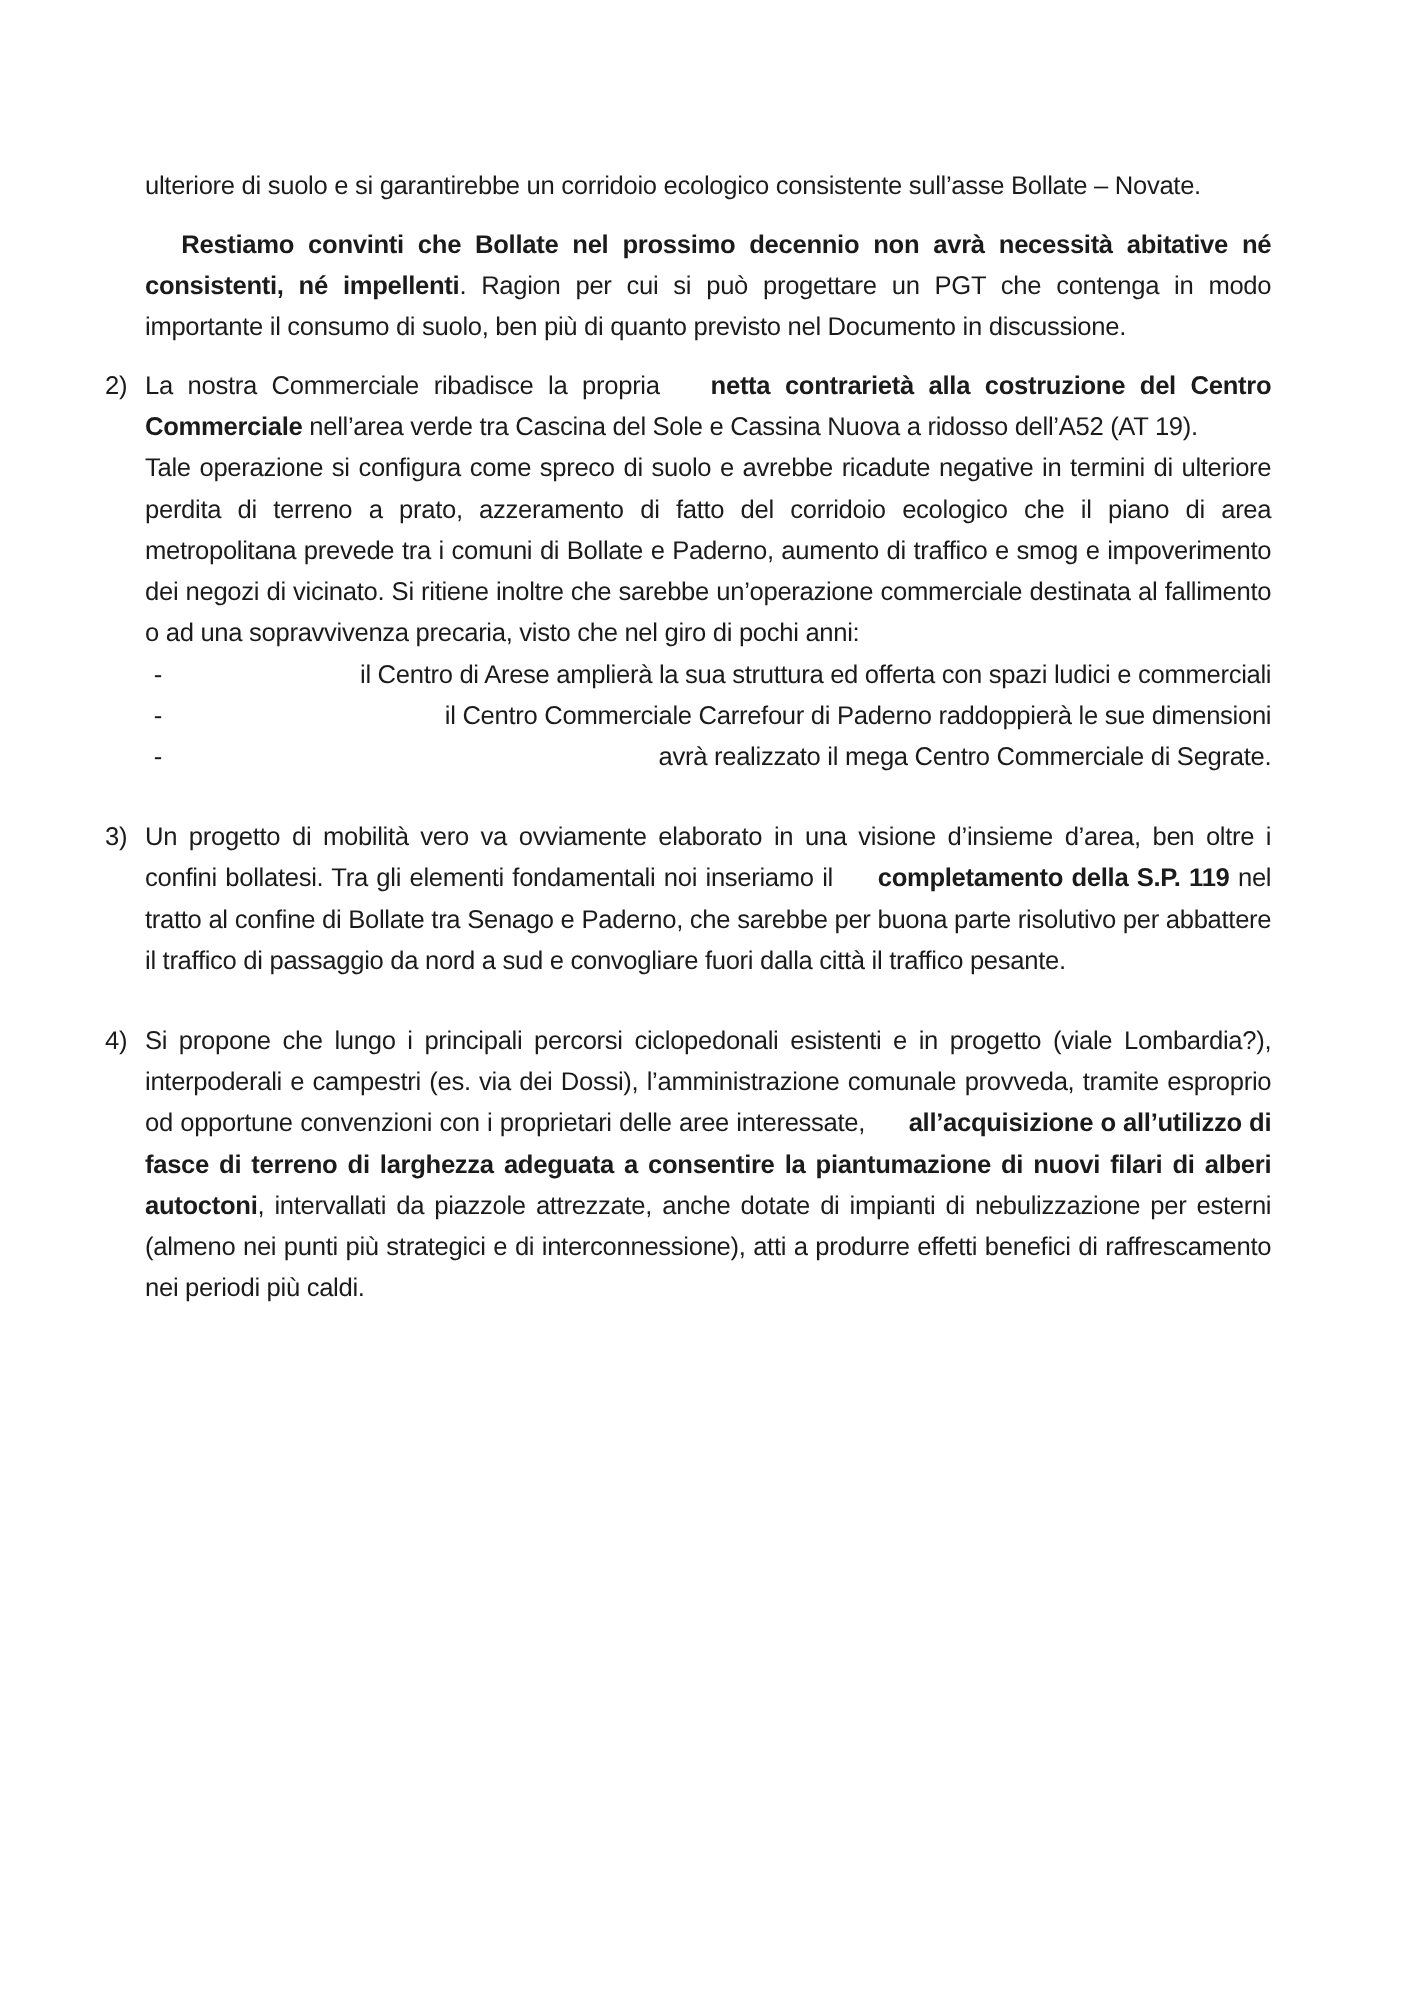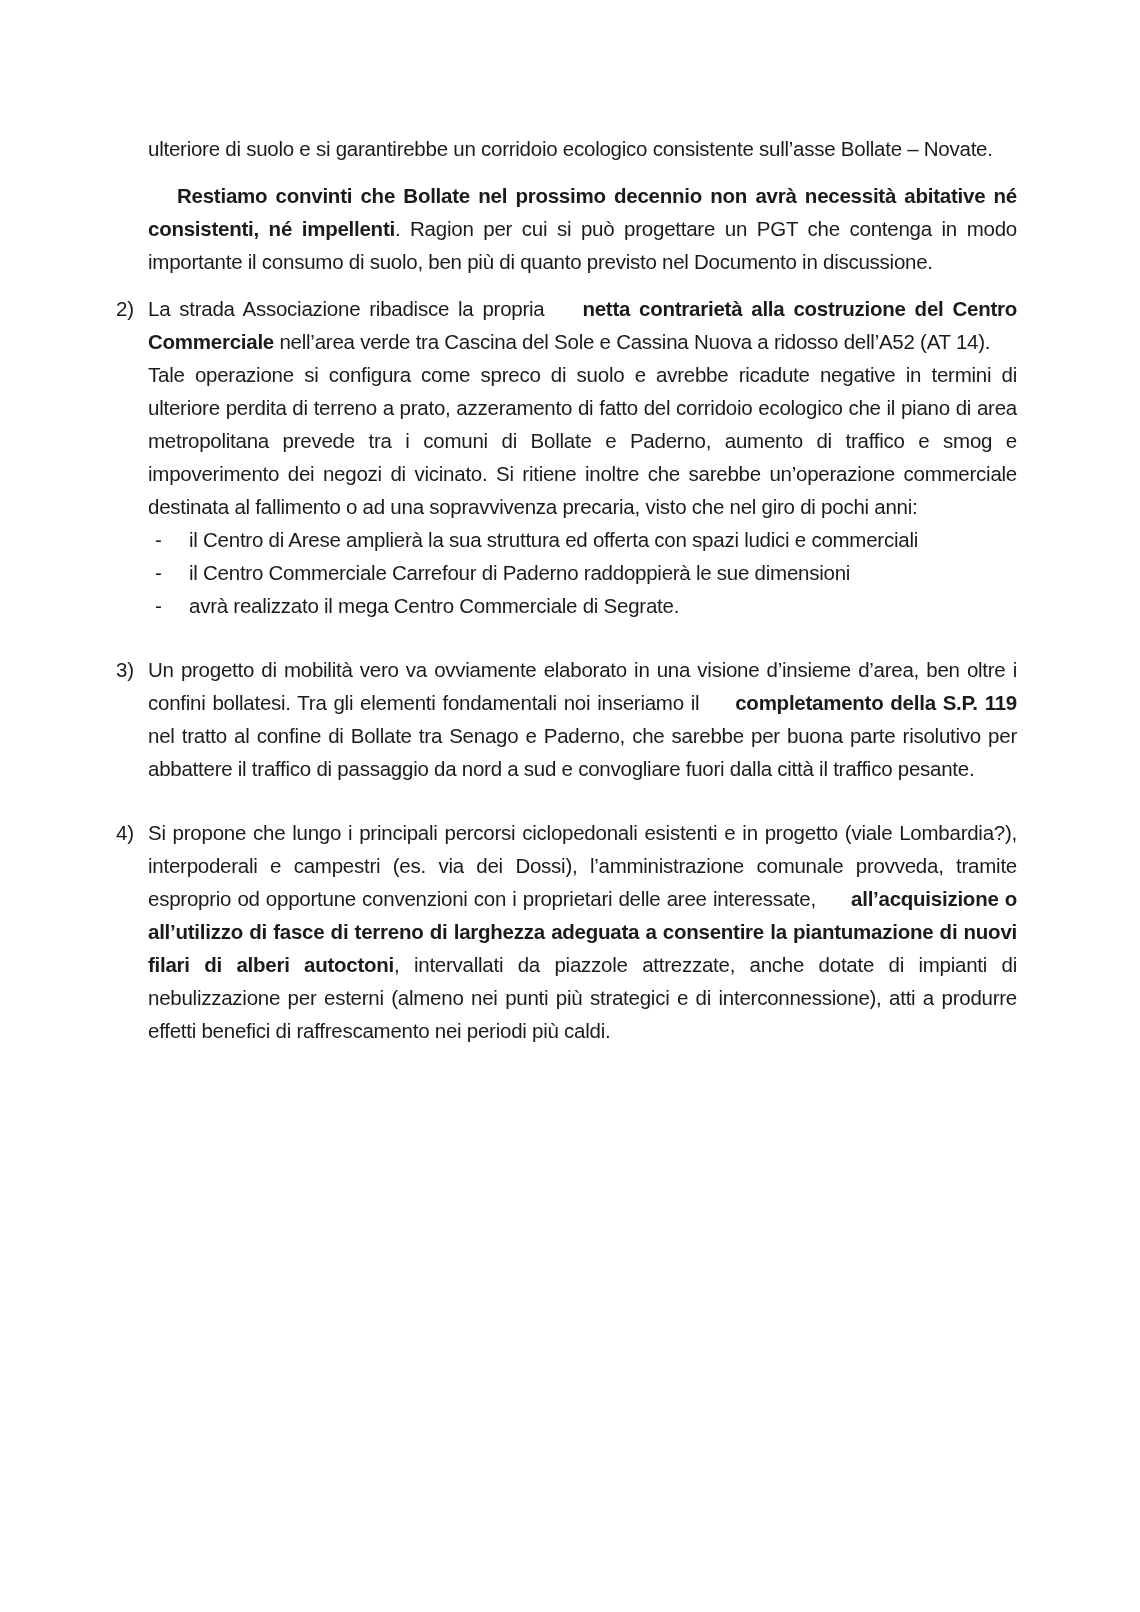--- a/index.html
+++ b/index.html
@@ -8,21 +8,21 @@
     background: #ffffff;
   }
   body {
     width: 1140px;
     height: 1612px;
     font-family: "Liberation Sans", sans-serif;
     color: #1b1b1b;
     overflow: hidden;
   }
   .doc {
-    padding: 132px 123px 0 116px;
+    padding: 132px 123px 0 84px;
     font-size: 20.5px;
     line-height: 33px;
     letter-spacing: -0.25px;
   }
   .para {
     margin: 0;
     text-align: justify;
   }
   .indented {
     margin-left: 32px;
@@ -51,37 +51,37 @@
   }
   .bullet .dash {
     flex: 0 0 41px;
     width: 41px;
     box-sizing: border-box;
     padding-left: 7px;
   }
   .bullet p {
     flex: 1 1 auto;
     margin: 0;
-    text-align: left;
+    text-align: right;
   }
   strong { font-weight: 700; margin-left: 29px; }
 </style>
 </head>
 <body>
 
 <main class="doc">
 
   <p class="para indented"><span>ulteriore di suolo e si garantirebbe un corridoio ecologico consistente sull’asse Bollate – Novate.</span></p>
 
   <p class="para indented gap-sm"><strong>Restiamo convinti che Bollate nel prossimo decennio non avrà necessità abitative né consistenti, né impellenti</strong><span>. Ragion per cui si può progettare un PGT che contenga in modo importante il consumo di suolo, ben più di quanto previsto nel Documento in discussione.</span></p>
 
   <section class="item gap-sm">
     <span class="num">2)</span>
     <div class="item-body">
-      <p><span>La strada Associazione ribadisce la propria </span><strong>netta contrarietà alla costruzione del Centro Commerciale</strong><span> nell’area verde tra Cascina del Sole e Cassina Nuova a ridosso dell’A52 (AT 14).</span></p>
+      <p><span>La nostra Commerciale ribadisce la propria </span><strong>netta contrarietà alla costruzione del Centro Commerciale</strong><span> nell’area verde tra Cascina del Sole e Cassina Nuova a ridosso dell’A52 (AT 19).</span></p>
       <p><span>Tale operazione si configura come spreco di suolo e avrebbe ricadute negative in termini di ulteriore perdita di terreno a prato, azzeramento di fatto del corridoio ecologico che il piano di area metropolitana prevede tra i comuni di Bollate e Paderno, aumento di traffico e smog e impoverimento dei negozi di vicinato. Si ritiene inoltre che sarebbe un’operazione commerciale destinata al fallimento o ad una sopravvivenza precaria, visto che nel giro di pochi anni:</span></p>
       <div class="bullet">
         <span class="dash">-</span>
         <p><span>il Centro di Arese amplierà la sua struttura ed offerta con spazi ludici e commerciali</span></p>
       </div>
       <div class="bullet">
         <span class="dash">-</span>
         <p><span>il Centro Commerciale Carrefour di Paderno raddoppierà le sue dimensioni</span></p>
       </div>
       <div class="bullet">

